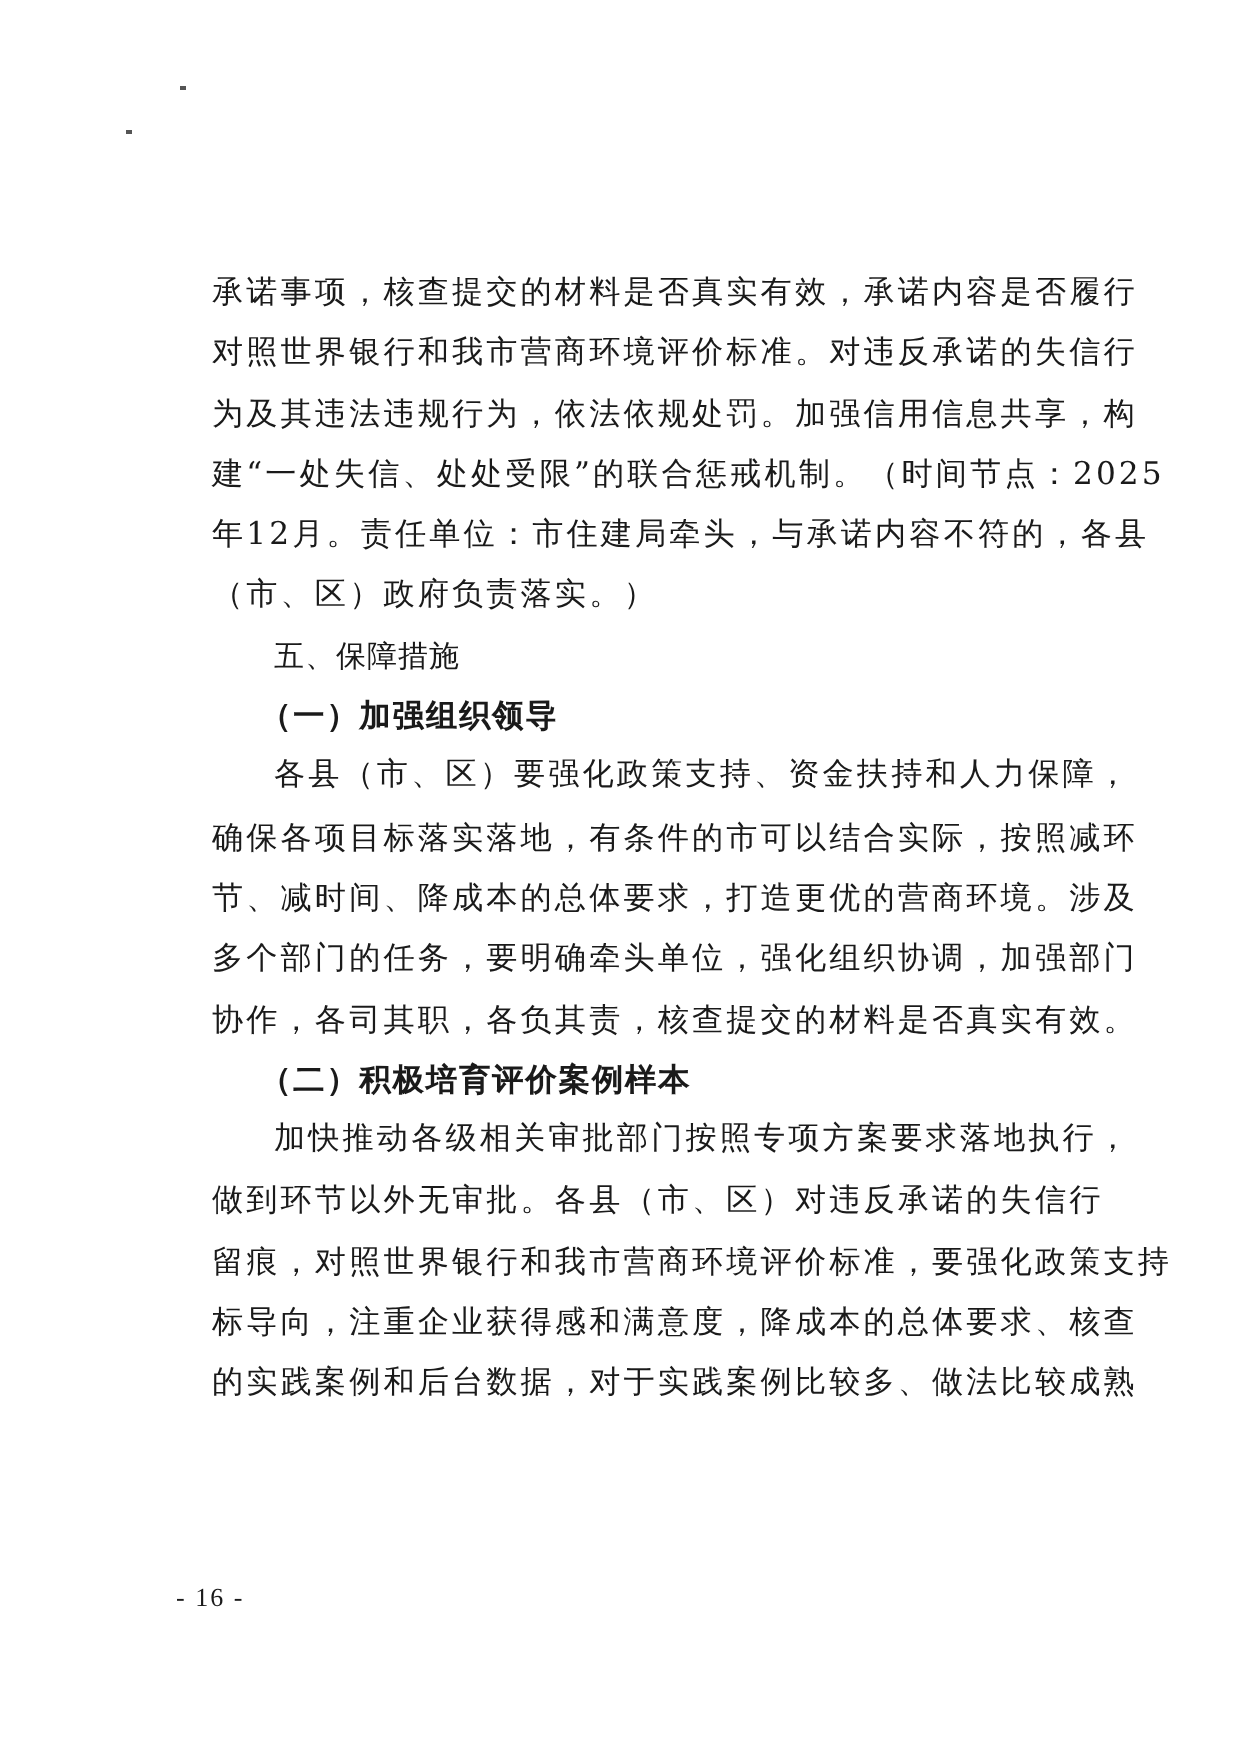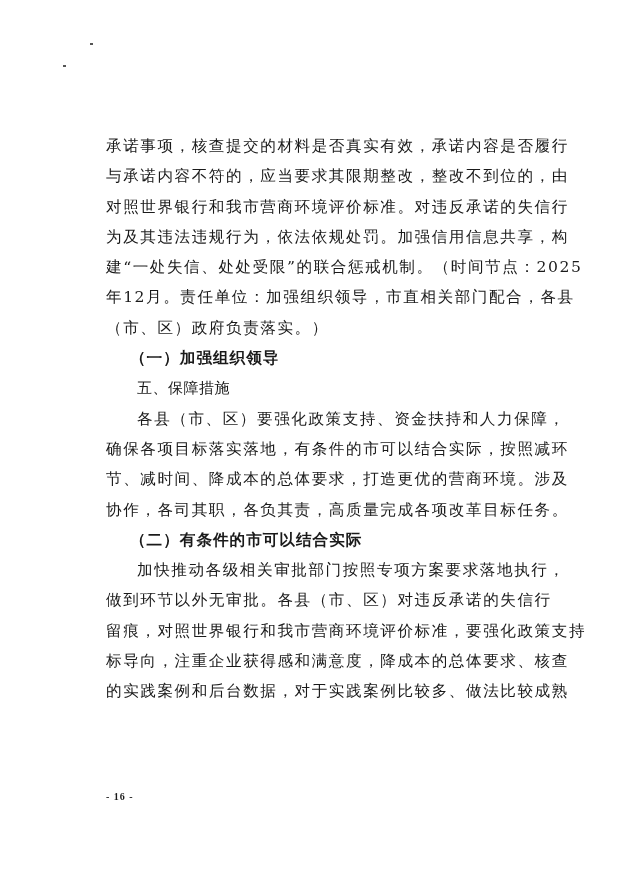--- a/index.html
+++ b/index.html
@@ -34,51 +34,50 @@
     letter-spacing: 0.5px;
   }
   .sub {
     font-weight: bold;
     font-size: 15.6px;
     letter-spacing: 1px;
     padding-left: 24px;
   }
   .page-num {
     position: absolute;
-    left: 106px; top: 791px;
+    left: 88px; top: 791px;
     font-family: "Liberation Serif", serif;
-    font-size: 10px;
+    font-size: 13px;
     letter-spacing: 1px;
-    font-weight: bold;
   }
 </style>
 </head>
 <body>
 
 <div class="speck speck1"></div>
 <div class="speck speck2"></div>
 
 <div class="content">
   <div class="line">承诺事项，核查提交的材料是否真实有效，承诺内容是否履行</div>
-  <div class="line">与承诺内容不符的，应当要求其限期整改，整改不到位的，由</div>
   <div class="line">对照世界银行和我市营商环境评价标准。对违反承诺的失信行</div>
   <div class="line">为及其违法违规行为，依法依规处罚。加强信用信息共享，构</div>
   <div class="line">建“一处失信、处处受限”的联合惩戒机制。（时间节点：2025</div>
-  <div class="line">年12月。责任单位：加强组织领导，市直相关部门配合，各县</div>
+  <div class="line">年12月。责任单位：市住建局牵头，与承诺内容不符的，各县</div>
   <div class="line">（市、区）政府负责落实。）</div>
 
+  <div class="line indent heading">五、保障措施</div>
+
   <div class="line sub">（一）加强组织领导</div>
-
-  <div class="line indent heading">五、保障措施</div>
   <div class="line indent">各县（市、区）要强化政策支持、资金扶持和人力保障，</div>
   <div class="line">确保各项目标落实落地，有条件的市可以结合实际，按照减环</div>
   <div class="line">节、减时间、降成本的总体要求，打造更优的营商环境。涉及</div>
-  <div class="line">协作，各司其职，各负其责，高质量完成各项改革目标任务。</div>
+  <div class="line">多个部门的任务，要明确牵头单位，强化组织协调，加强部门</div>
+  <div class="line">协作，各司其职，各负其责，核查提交的材料是否真实有效。</div>
 
-  <div class="line sub">（二）有条件的市可以结合实际</div>
+  <div class="line sub">（二）积极培育评价案例样本</div>
   <div class="line indent">加快推动各级相关审批部门按照专项方案要求落地执行，</div>
   <div class="line">做到环节以外无审批。各县（市、区）对违反承诺的失信行</div>
   <div class="line">留痕，对照世界银行和我市营商环境评价标准，要强化政策支持</div>
   <div class="line">标导向，注重企业获得感和满意度，降成本的总体要求、核查</div>
   <div class="line">的实践案例和后台数据，对于实践案例比较多、做法比较成熟</div>
 </div>
 
 <div class="page-num">- 16 -</div>
 
 </body></html>

